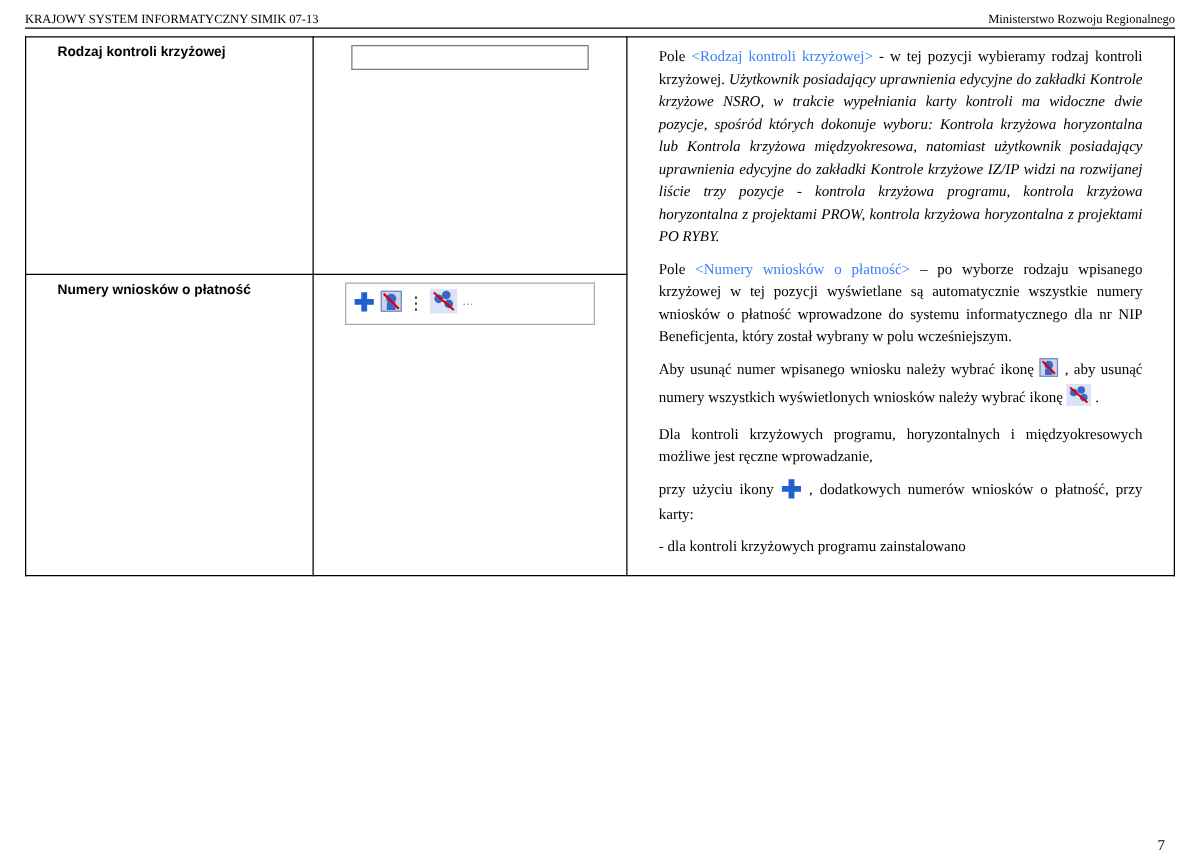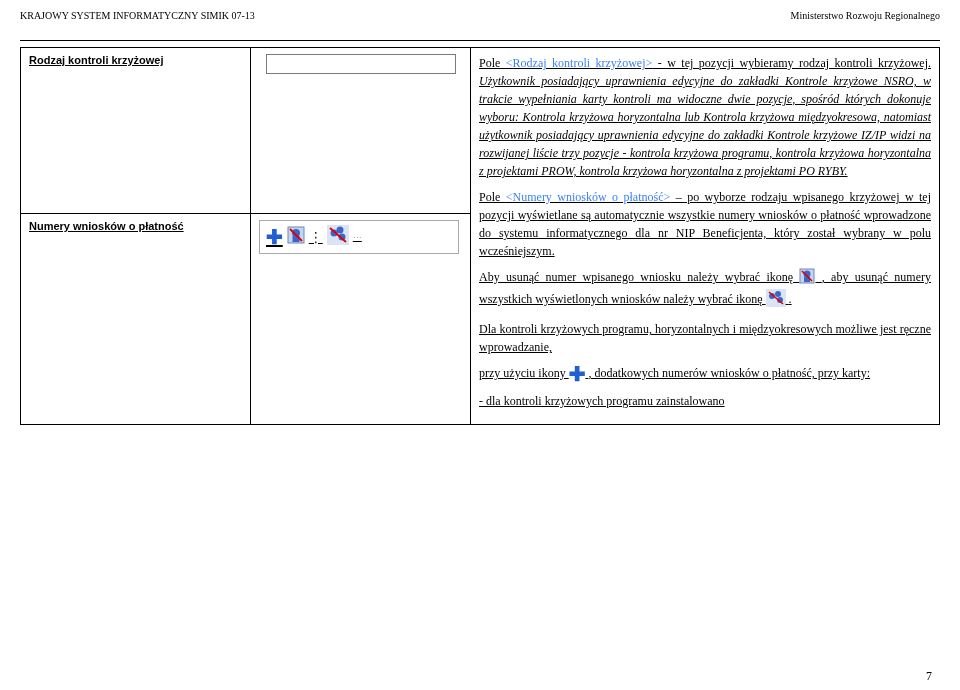--- a/index.html
+++ b/index.html
@@ -12,33 +12,32 @@
     width: 960px;
     height: 690px;
     position: relative;
     padding: 10px 20px;
   }
   .header {
     display: flex;
     justify-content: space-between;
     font-size: 10px;
     border-bottom: 1px solid #000;
-    padding-bottom: 19px;
+    padding-bottom: 1px;
     margin-bottom: 6px;
   }
   .table-outer {
     border: 1px solid #000;
     border-collapse: collapse;
     width: 100%;
   }
   .table-outer td {
     border: 1px solid #000;
     vertical-align: top;
-    padding: 6px 8px;
-    text-decoration: underline;
+    padding: 6px 25px;
   }
   .col-label {
     width: 230px;
     font-family: Arial, sans-serif;
     font-weight: bold;
     font-size: 11px;
     padding-top: 10px;
   }
   .col-field {
     width: 220px;

